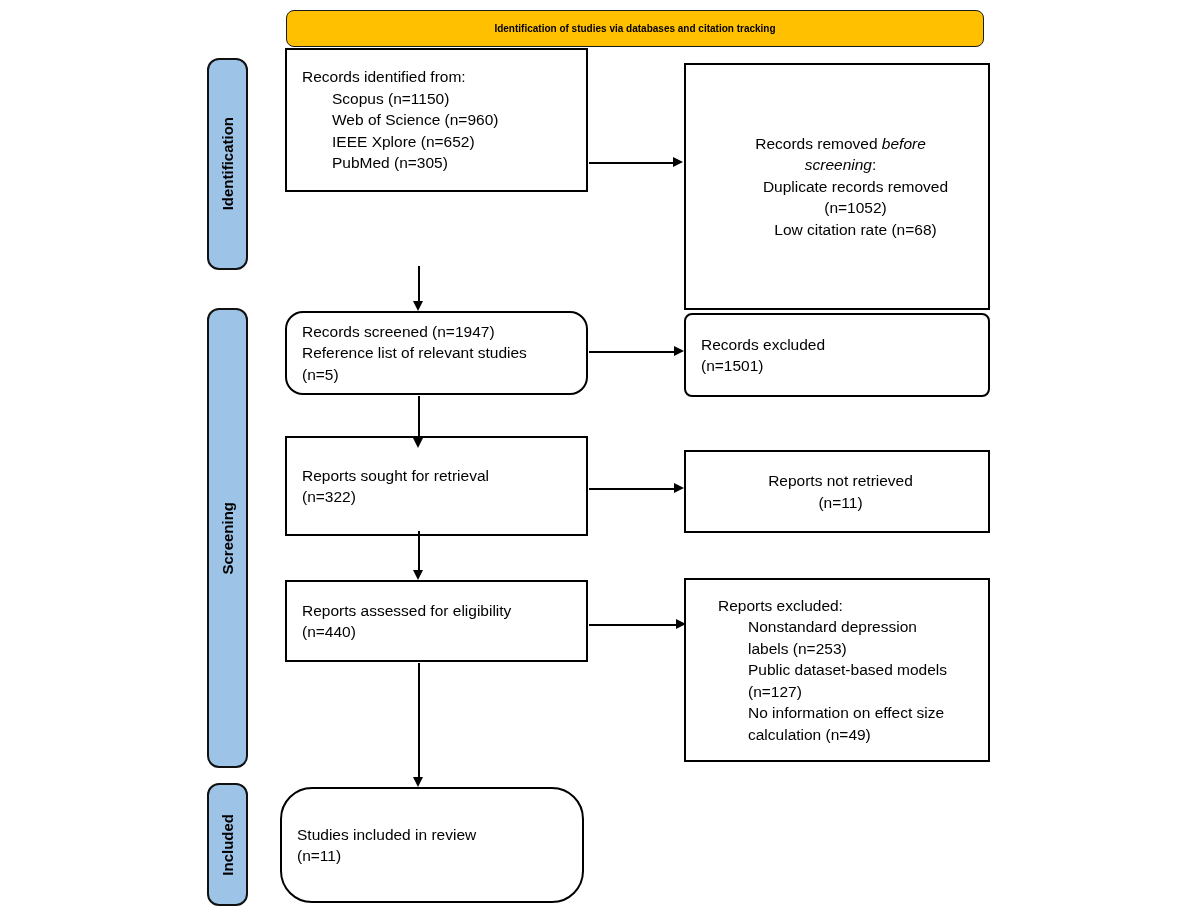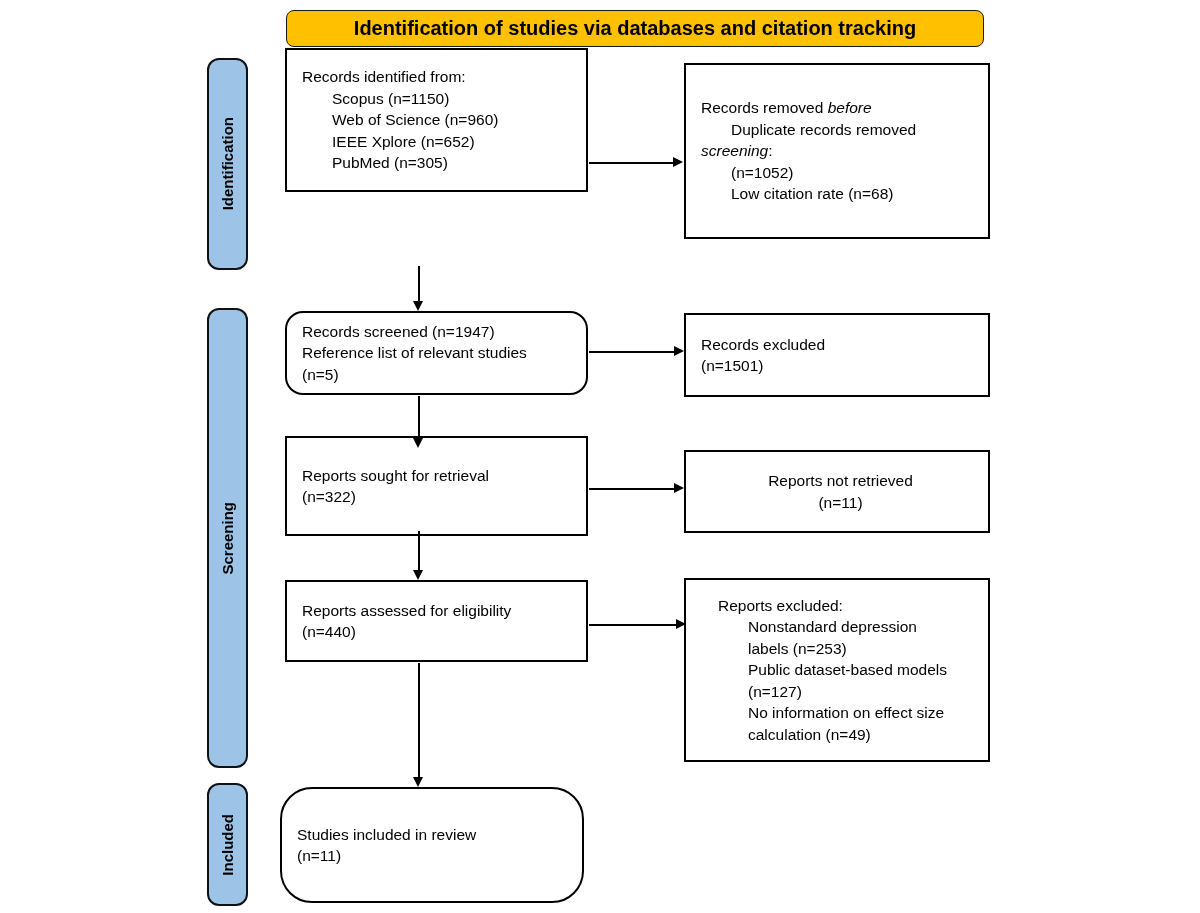--- a/index.html
+++ b/index.html
@@ -13,21 +13,21 @@
     overflow: hidden;
   }
   .banner {
     position: absolute;
     left: 286px; top: 10px;
     width: 698px; height: 37px;
     background: #FFC000;
     border: 1.5px solid #1a1a1a;
     border-radius: 8px;
     display: flex; align-items: center; justify-content: center;
-    font-size: 20px; font-weight: bold; color: #000;
+    font-size: 10px; font-weight: bold; color: #000;
   }
   .stage {
     position: absolute;
     left: 207px; width: 41px;
     background: #9DC3E6;
     border: 2.5px solid #111;
     border-radius: 12px;
     display: flex; align-items: center; justify-content: center;
   }
   .stage span {
@@ -50,22 +50,22 @@
   }
   .box .ln { white-space: normal; }
   .box .indent { padding-left: 30px; }
   .mid   { left: 285px; width: 303px; }
   .right { left: 684px; width: 306px; }
   .box-m1 { top: 48px;  height: 144px; }
   .box-m2 { top: 311px; height: 84px; border-radius: 18px; }
   .box-m3 { top: 436px; height: 100px; }
   .box-m4 { top: 580px; height: 82px; }
   .box-m5 { left: 280px; width: 304px; top: 787px; height: 116px; border-radius: 32px; }
-  .box-r1 { top: 63px;  height: 176px; }
-  .box-r2 { top: 313px; height: 84px; }
+  .box-r1 { top: 63px;  height: 247px; text-align: center; }
+  .box-r2 { top: 313px; height: 84px; border-radius: 8px; }
   .box-r3 { top: 450px; height: 83px; align-items: center; }
   .box-r4 { top: 578px; height: 184px; padding-left: 32px; }
   .it { font-style: italic; }
   
   .varrow { position: absolute; width: 0; }
   .varrow .vline {
     position: absolute; left: -0.75px; top: 0;
     width: 1.5px; height: calc(100% - 10px);
     background: #000;
   }
@@ -141,22 +141,22 @@
     <div class="ln">(n=440)</div>
   </div>
 
   <div class="box box-m5">
     <div class="ln">Studies included in review</div>
     <div class="ln">(n=11)</div>
   </div>
 
   <div class="box right box-r1">
     <div class="ln"><span>Records removed </span><span class="it">before</span></div>
+    <div class="ln"><span class="it">screening</span><span>:</span></div>
     <div class="ln indent">Duplicate records removed</div>
-    <div class="ln"><span class="it">screening</span><span>:</span></div>
     <div class="ln indent">(n=1052)</div>
     <div class="ln indent">Low citation rate (n=68)</div>
   </div>
 
   <div class="box right box-r2">
     <div class="ln">Records excluded</div>
     <div class="ln">(n=1501)</div>
   </div>
 
   <div class="box right box-r3">

